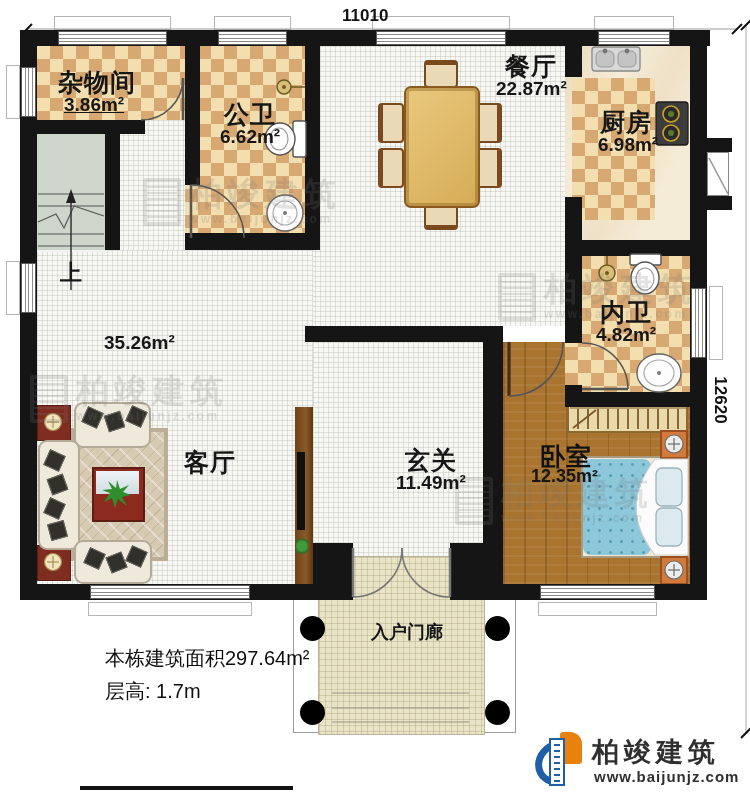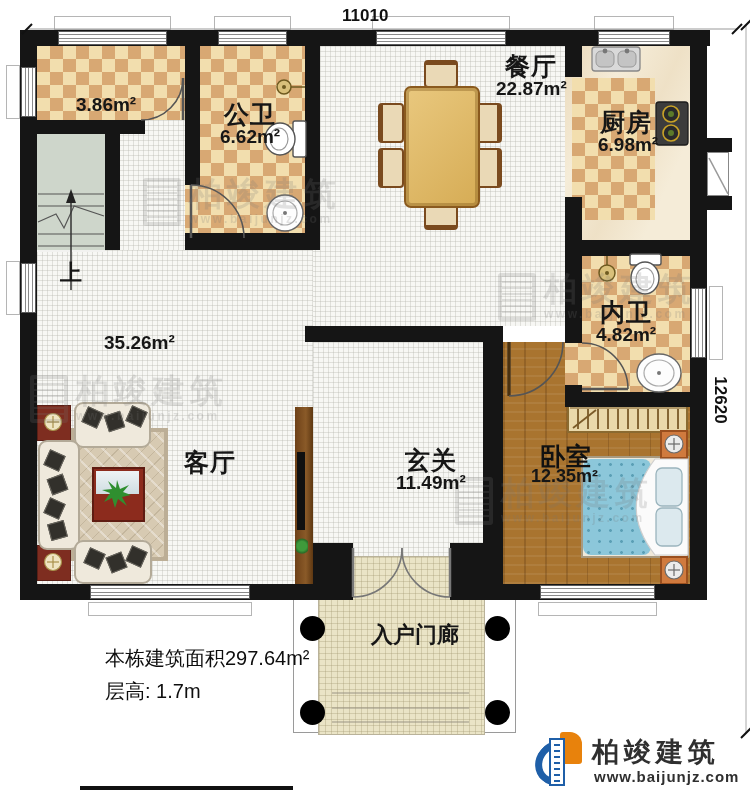--- a/index.html
+++ b/index.html
@@ -303,36 +303,37 @@
       </div>
   </div>
   <div class="abs wm" style="left:455px;top:476px;">
     <div class="wm-glyph"></div>
     <div>
         <div class="wm-name">柏竣建筑</div>
          <div class="wm-url">www.baijunjz.com</div>
       </div>
   </div>
 
-  <div class="abs label rarea" style="left:76px;top:94px;">3.86m²</div>
+  <div class="abs label rname" style="left:58px;top:66px;">杂物间</div>
+  <div class="abs label rarea" style="left:64px;top:94px;text-decoration:underline;">3.86m²</div>
   <div class="abs label rname" style="left:224px;top:98px;">公卫</div>
   <div class="abs label rarea" style="left:220px;top:126px;">6.62m²</div>
   <div class="abs label rname" style="left:505px;top:50px;">餐厅</div>
   <div class="abs label rarea" style="left:496px;top:78px;">22.87m²</div>
   <div class="abs label rname" style="left:600px;top:106px;">厨房</div>
   <div class="abs label rarea" style="left:598px;top:134px;">6.98m²</div>
   <div class="abs label rname" style="left:600px;top:296px;">内卫</div>
   <div class="abs label rarea" style="left:596px;top:324px;">4.82m²</div>
   <div class="abs label rname" style="left:405px;top:444px;">玄关</div>
   <div class="abs label rarea" style="left:396px;top:472px;">11.49m²</div>
   <div class="abs label rname" style="left:540px;top:440px;color:#111;">卧室</div>
   <div class="abs label" style="left:531px;top:466px;font-size:18px;">12.35m²</div>
   <div class="abs label rname" style="left:184px;top:446px;">客厅</div>
   <div class="abs label rarea" style="left:104px;top:332px;">35.26m²</div>
-  <div class="abs label" style="left:371px;top:620px;font-size:22px;">入户门廊</div>
+  <div class="abs label" style="left:371px;top:620px;font-size:18px;">入户门廊</div>
   <div class="abs label" style="left:60px;top:258px;font-size:22px;">上</div>
 
   <div class="abs dim" style="left:342px;top:6px;">11010</div>
   <div class="abs dim" style="left:692px;top:390px;width:56px;text-align:center;transform:rotate(90deg);">12620</div>
 
   <div class="abs cadtxt" style="left:105px;top:645px;">本栋建筑面积297.64m²</div>
   <div class="abs cadtxt" style="left:105px;top:678px;">层高:  1.7m</div>
   <div class="abs" style="left:80px;top:786px;width:213px;height:4px;background:#111;"></div>
 
   <div class="abs" style="left:536px;top:728px;width:200px;height:66px;">

